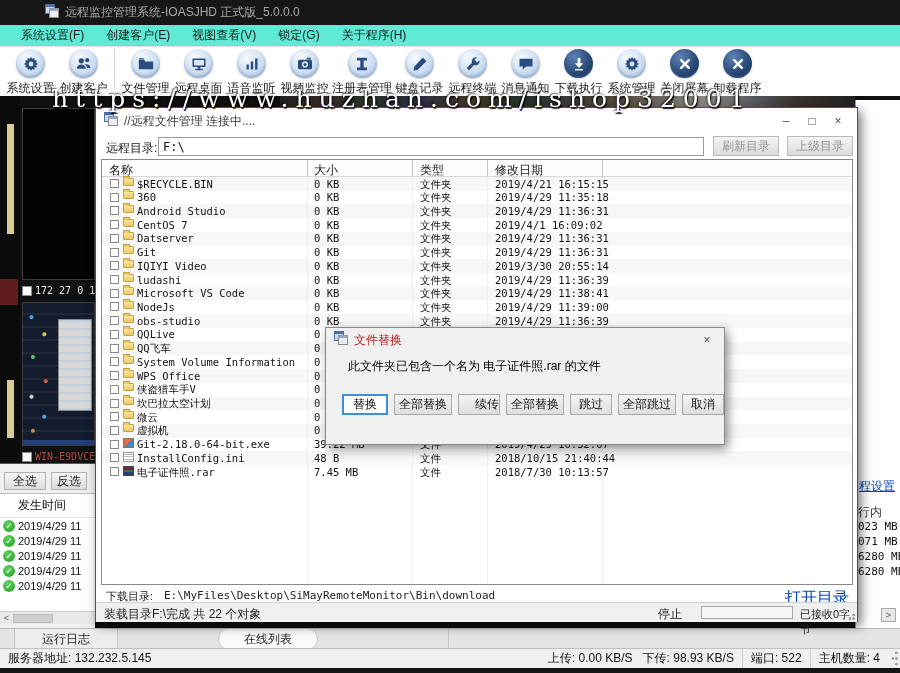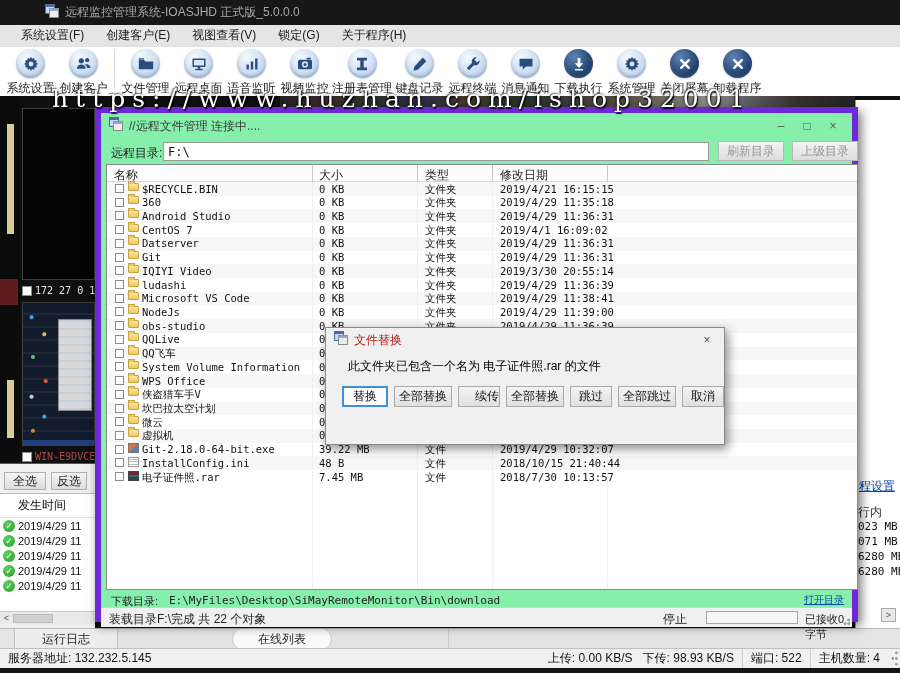--- a/index.html
+++ b/index.html
@@ -4,21 +4,21 @@
 <style>
   * { margin:0; padding:0; box-sizing:border-box; }
   body { font-family:"Liberation Sans","DejaVu Sans",sans-serif; background:#333; }
   #screen { position:relative; width:900px; height:673px; overflow:hidden; background:#101010; }
 
   
   .titlebar { position:absolute; left:0; top:0; width:900px; height:25px; background:#171717; display:flex; align-items:center; }
   .titlebar .form-icon { margin-left:45px; }
   .title-text { margin-left:6px; font-size:12px; color:#a8a8a8; }
 
-  .menubar { position:absolute; left:0; top:25px; width:900px; height:22px; background:#e5e5e5; border-bottom:1px solid #e0e0e0; display:flex; align-items:center; padding-left:10px;text-align:center; }
+  .menubar { position:absolute; left:0; top:25px; width:900px; height:22px; background:#5eead4; border-bottom:1px solid #e0e0e0; display:flex; align-items:center; padding-left:10px;text-align:center; }
   .menu-item { font-size:12px; color:#1b1b1b; padding:3px 11px; cursor:default; }
 
   .toolbar { position:absolute; left:0; top:47px; width:900px; height:49px; background:#ffffff; display:flex; align-items:flex-start; padding-left:4px; }
   .tb-item { width:53px; display:flex; flex-direction:column; align-items:center; padding-top:2px; cursor:pointer; }
   .tb-item.wide { width:62px; }
   .tb-disc { width:29px; height:29px; border-radius:50%; background:radial-gradient(circle at 35% 28%, #f4f9ff, #c9dbf0 62%, #a9c4e2); box-shadow:inset 0 -2px 3px rgba(80,110,150,.4), 0 1px 2px rgba(0,0,0,.18); display:flex; align-items:center; justify-content:center; }
   .tb-disc.navy { background:radial-gradient(circle at 35% 28%, #5d83b4, #1d3c69 70%); }
   .tb-label { font-size:12px; color:#1b1b1b; margin-top:2px; white-space:nowrap; }
   .tb-sep { width:1px; height:40px; background:#d6d6d6; margin:2px 4px 0 4px; }
   .tb-glyph { display:block; }
@@ -77,32 +77,32 @@
   .rp-link { position:absolute; left:3px; top:378px; font-size:12px; color:#0645ad; text-decoration:underline; white-space:nowrap; }
   .rp-colhead { position:absolute; left:2px; top:404px; font-size:12px; color:#333; white-space:nowrap; }
   .rp-vals { position:absolute; left:2px; top:420px; }
   .rp-val { font-size:11px; font-family:"DejaVu Sans Mono",monospace; color:#111; height:15px; white-space:nowrap; }
   .rp-arrow { position:absolute; left:25px; top:508px; width:15px; height:14px; background:#e8e8e8; border:1px solid #aaa; font-size:9px; color:#555; text-align:center; line-height:12px; }
 
   
   .tabsrow { position:absolute; left:0; top:628px; width:900px; height:20px; background:#e4e4e4; border-top:1px solid #bbb; }
   .tab { position:absolute; top:0; height:20px; display:flex; align-items:center; justify-content:center; font-size:12px; color:#222; border-right:1px solid #c4c4c4; border-left:1px solid #c4c4c4; }
   .tab1 { left:14px; width:104px; background:#ededed; }
-  .tab2 { left:232px; width:100px; background:#fafafa;border-radius:10px; }
+  .tab2 { left:218px; width:100px; background:#fafafa;border-radius:10px; }
   .tab-div { position:absolute; top:0; width:1px; height:20px; background:#c9c9c9; }
 
   .statusbar { position:absolute; left:0; top:648px; width:900px; height:20px; background:#f0f0f0; border-top:1px solid #c0c0c0; display:flex; align-items:center; font-size:12px; color:#111; }
   .sb-left { padding-left:8px; }
   .sb-right { margin-left:auto; display:flex; align-items:center; height:100%; }
   .sb-cell { padding:0 8px; height:100%; display:flex; align-items:center; gap:10px; border-left:1px solid #cfcfcf; }
   .sb-grip { width:12px; height:100%; background:radial-gradient(circle at 70% 80%, #999 0 1px, transparent 1.6px), radial-gradient(circle at 40% 50%, #999 0 1px, transparent 1.6px), radial-gradient(circle at 70% 50%, #999 0 1px, transparent 1.6px), radial-gradient(circle at 70% 20%, #999 0 1px, transparent 1.6px); }
   .bottom-strip { position:absolute; left:0; top:668px; width:900px; height:5px; background:#141414; }
 
   
-  .fdialog { position:absolute; left:95px; top:107px; width:763px; height:515px; background:#86efac; border:6px solid #6d28d9; box-shadow:3px 4px 10px rgba(0,0,0,.55); z-index:20; }
+  .fdialog { position:absolute; left:95px; top:107px; width:763px; height:515px; background:#ffffff; border:1px solid #6d28d9; box-shadow:3px 4px 10px rgba(0,0,0,.55); z-index:20; }
   .fd-title { position:absolute; left:0; top:0; width:100%; height:26px; display:flex; align-items:center; }
   .fd-title .form-icon { margin-left:8px; }
   .fd-title-text { margin-left:6px; font-size:12px; color:#3c3c3c; }
   .fd-controls { margin-left:auto; display:flex; margin-right:6px; }
   .fd-ctl { width:26px; height:20px; text-align:center; line-height:20px; font-size:12px; color:#555; cursor:pointer; }
   .fd-dirlabel { position:absolute; left:10px; top:32px; font-size:12px; color:#222; }
   .fd-input { position:absolute; left:62px; top:29px; width:546px; height:19px; border:1px solid #9a9a9a; background:#fff; font-size:12px; font-family:"DejaVu Sans Mono",monospace; padding-left:4px; color:#111; }
   .fd-btn { position:absolute; top:28px; width:66px; height:20px; background:linear-gradient(#f4f4f4,#dcdcdc); border:1px solid #b8b8b8; font-size:12px; color:#949494; text-align:center; line-height:19px; cursor:pointer; }
   .fd-refresh { left:617px; } .fd-up { left:691px; }
 
@@ -123,37 +123,37 @@
 
   .fi { position:absolute; left:21px; top:3px; width:11px; height:8px; }
   .fi-folder { background:linear-gradient(#fbe79b,#eec768); border:1px solid #c9a23e; border-radius:1px; }
   .fi-folder::before { content:""; position:absolute; left:-1px; top:-3px; width:5px; height:2px; background:#eec768; border:1px solid #c9a23e; border-bottom:none; }
   .fi-exe { top:2px; height:10px; background:linear-gradient(135deg,#e07040 50%,#4a86c8 50%); border:1px solid #777; }
   .fi-ini { top:2px; height:10px; background:#fff; border:1px solid #999; background-image:repeating-linear-gradient(0deg,#bbb 0 1px,transparent 1px 3px); background-position:0 2px; }
   .fi-rar { top:2px; height:10px; background:linear-gradient(#7a2048 0 33%,#2d7a3a 33% 66%,#24407a 66% 100%); border:1px solid #444; }
 
   .fd-dl-label { position:absolute; left:10px; top:481px; font-size:11px; color:#222; }
   .fd-dl-path { position:absolute; left:68px; top:481px; font-size:11px; font-family:"DejaVu Sans Mono",monospace; color:#222; }
-  .fd-open { position:absolute; right:8px; top:480px; font-size:10px; color:#0645ad; text-decoration:underline; cursor:pointer; }
+  .fd-open { position:absolute; right:8px; top:480px; font-size:16px; color:#0645ad; text-decoration:underline; cursor:pointer; }
   .fd-status { position:absolute; left:0; top:494px; width:100%; height:20px; background:#f0f0f0; border-top:1px solid #cfcfcf; }
   .fd-st-text { position:absolute; left:8px; top:3px; font-size:12px; color:#222; }
   .fd-stop { position:absolute; left:562px; top:3px; font-size:12px; color:#222; }
   .fd-progress { position:absolute; left:605px; top:3px; width:92px; height:13px; background:#f6f6f6; border:1px solid #a8a8a8; }
   .fd-received { position:absolute; left:704px; top:4px; font-size:11px; color:#222; }
   .fd-grip { position:absolute; right:1px; bottom:1px; width:12px; height:12px;
     background:radial-gradient(circle at 80% 80%, #999 0 1px, transparent 1.6px), radial-gradient(circle at 50% 80%, #999 0 1px, transparent 1.6px), radial-gradient(circle at 80% 50%, #999 0 1px, transparent 1.6px); }
 
   
   .rdialog { position:absolute; left:325px; top:327px; width:400px; height:118px; background:#f0f0f0; border:1px solid #8a8a8a; box-shadow:3px 4px 10px rgba(0,0,0,.45); z-index:30; }
   .rd-title { position:absolute; left:0; top:0; width:100%; height:24px; display:flex; align-items:center; }
   .rd-title .form-icon { margin-left:8px; }
   .rd-title-text { margin-left:6px; font-size:12px; color:#b91c1c; }
   .rd-close { margin-left:auto; margin-right:8px; width:18px; height:16px; text-align:center; line-height:16px; font-size:12px; color:#555; cursor:pointer; }
   .rd-msg { position:absolute; left:22px; top:30px; font-size:12px; color:#000; }
-  .rd-btnrow { position:absolute; left:16px; top:58px; display:flex; gap:6px; }
+  .rd-btnrow { position:absolute; left:16px; top:66px; display:flex; gap:6px; }
   .rp-btn { height:21px; background:linear-gradient(#f3f3f3,#dfdfdf); border:1px solid #a9a9a9; font-size:12px; color:#111; display:flex; align-items:center; justify-content:center; cursor:pointer; }
   .rd-btnrow .rp-btn:nth-child(1) { width:46px; border:2px solid #3f8fd6; background:#fdfdfd; }
   .rd-btnrow .rp-btn:nth-child(2) { width:58px; }
   .rd-btnrow .rp-btn:nth-child(3) { width:42px;padding-left:16px; }
   .rd-btnrow .rp-btn:nth-child(4) { width:58px; }
   .rd-btnrow .rp-btn:nth-child(5) { width:42px; }
   .rd-btnrow .rp-btn:nth-child(6) { width:58px; }
   .rd-btnrow .rp-btn:nth-child(7) { width:42px; }
 
   

